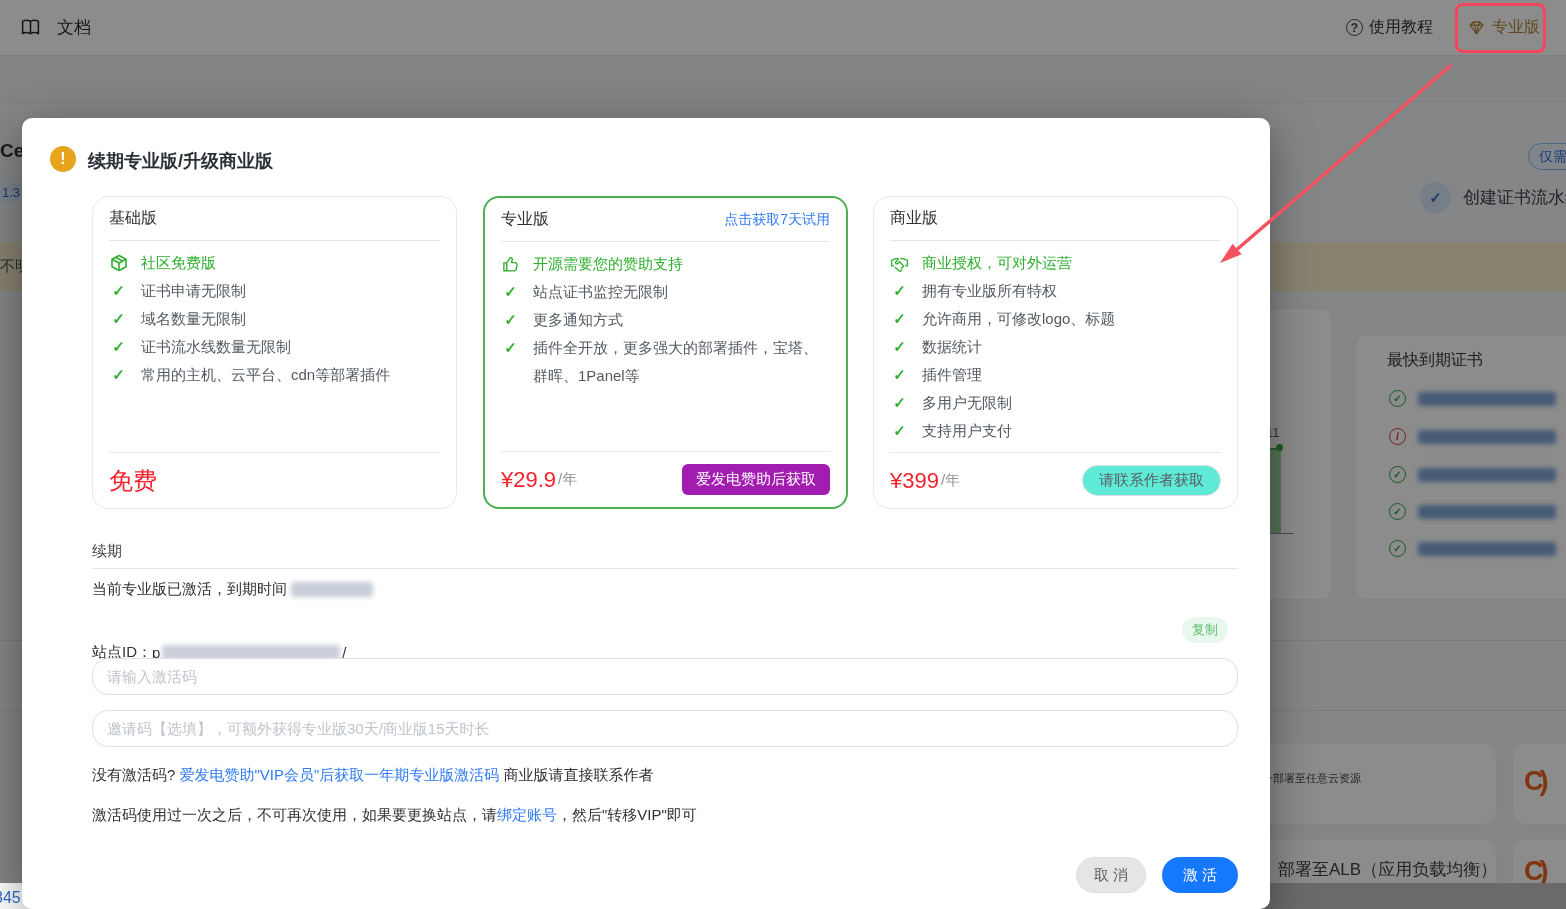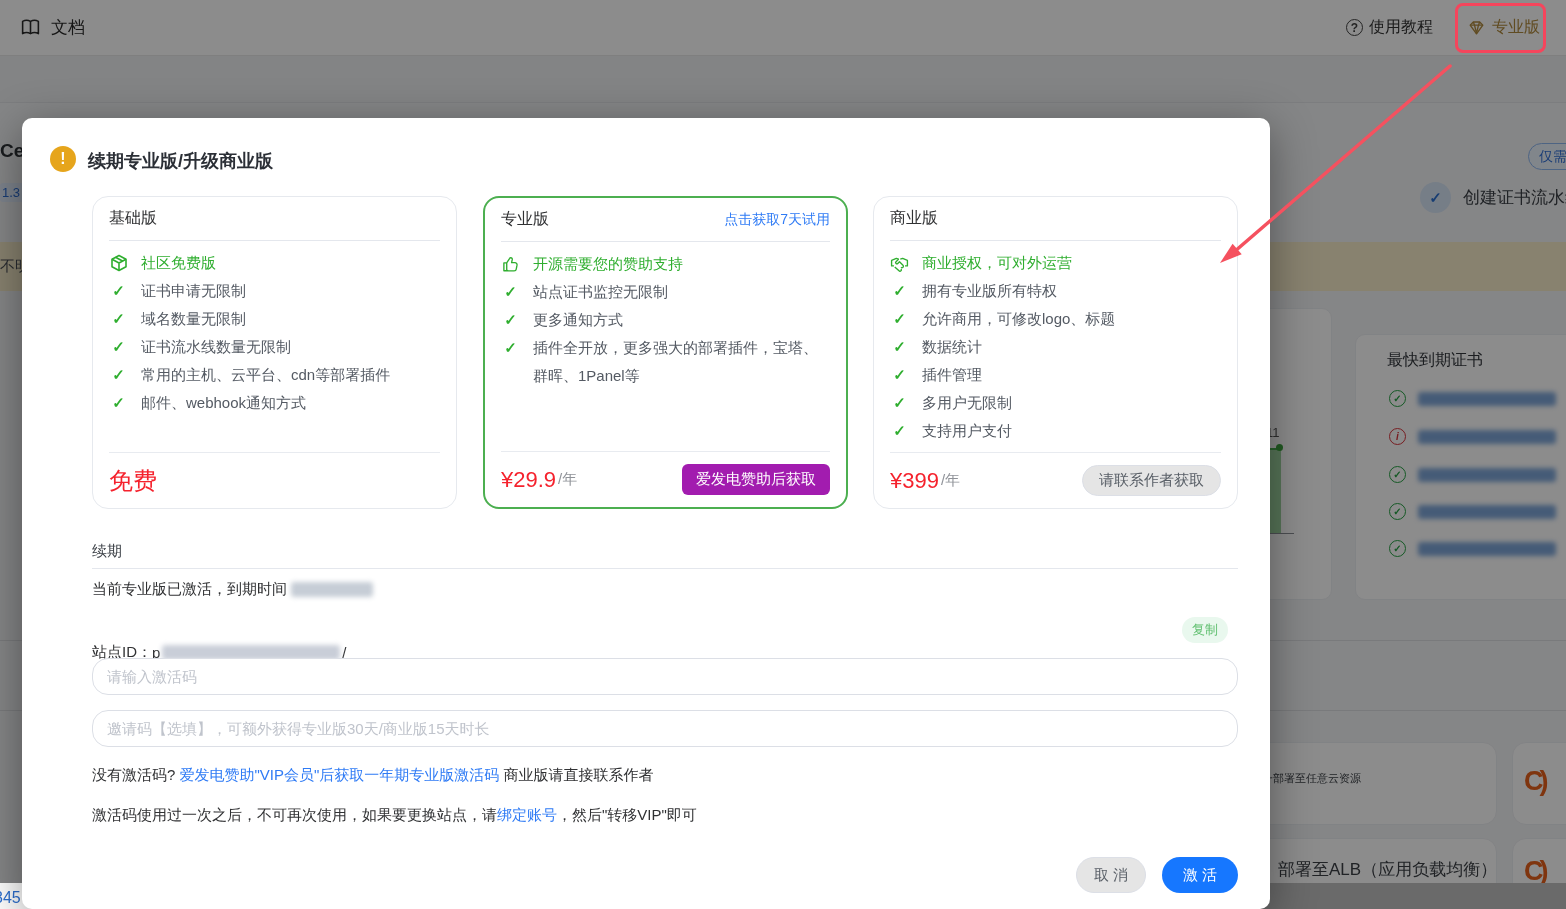--- a/index.html
+++ b/index.html
@@ -2,21 +2,21 @@
 <html><head>
 <meta charset="utf-8">
 <style>
   *{margin:0;padding:0;box-sizing:border-box}
   body{font-family:"Liberation Sans",sans-serif;background:#555}
   .stage{position:relative;width:1566px;height:909px;overflow:hidden;background:#f3f4f6;font-family:"Liberation Sans",sans-serif}
 
   
   .bg{position:absolute;inset:0;z-index:0}
   .topbar{position:absolute;left:0;top:0;width:1566px;height:56px;background:#fff;border-bottom:1px solid #e8e8e8;display:flex;align-items:center}
-  .tb-left{display:flex;align-items:center;gap:10px;margin-left:20px;color:#2b2b2b;font-size:17px}
+  .tb-left{display:flex;align-items:center;gap:16px;margin-left:20px;color:#2b2b2b;font-size:17px}
   .tb-right{position:absolute;right:26px;display:flex;align-items:center;gap:34px}
   .tb-item{display:flex;align-items:center;gap:6px;font-size:16px;color:#333;cursor:pointer}
   .tb-item.gold{color:#b08a3e}
   .qcircle{width:17px;height:17px;border-radius:50%;border:1.6px solid #444;color:#444;font-size:12px;font-weight:bold;display:flex;align-items:center;justify-content:center}
   .qcircle::before{content:"?"}
   .pagehead{position:absolute;left:0;top:56px;width:1566px;height:47px;background:#eef0f3;border-bottom:1px solid #e2e4e8}
   .logo-partial{position:absolute;left:0;top:140px;font-size:19px;font-weight:bold;color:#2f3338}
   .ver-badge{position:absolute;left:0;top:183px;background:#e3efff;color:#2f6fd6;font-size:13px;padding:2px 6px 2px 2px;border-radius:3px}
   .oliveband{position:absolute;left:0;top:242px;width:1566px;height:49px;background:#f8edca}
   .left-partial{position:absolute;left:0;top:257px;font-size:15px;color:#4c5158}
@@ -77,21 +77,21 @@
   .feat{display:flex;gap:13px;font-size:15px;line-height:28px;color:#545a63}
   .feat .ico{flex:none;width:19px;height:28px;display:flex;align-items:center;justify-content:center}
   .feat.hl{color:#2fae2f}
   .ck{flex:none;width:19px;line-height:28px;text-align:center;color:#2fae2f;font-weight:bold;font-size:15px}
   .ck::before{content:"✓"}
   .price-row{position:absolute;left:16px;right:16px;bottom:0;height:56px;border-top:1px solid #e8ebf0;display:flex;align-items:center}
   .price-free{font-size:24px;color:#f5222d}
   .price-num{font-size:22px;color:#f5222d}
   .price-unit{font-size:15px;color:#909399;margin-left:2px}
   .plan-btn{margin-left:auto;height:31px;border:none;border-radius:6px;background:#a21caf;color:#fff;font-size:15px;padding:0 14px;cursor:pointer;font-family:"Liberation Sans",sans-serif}
-  .plan-btn.outline{background:#e5e5e5;border:1px solid #dcdfe6;color:#5a6068;border-radius:16px;padding:0 16px}
+  .plan-btn.outline{background:#5eead4;border:1px solid #dcdfe6;color:#5a6068;border-radius:16px;padding:0 16px}
 
   .renew-label{position:absolute;left:70px;top:424px;font-size:15px;color:#3a3f45}
   .renew-divider{position:absolute;left:70px;top:450px;width:1146px;height:0;border-top:1px solid #e4e7ed}
   .m-line{position:absolute;left:70px;font-size:15px;color:#303133;display:flex;align-items:center}
   .line-status{top:462px}
   .line-site{top:525px}
   .blob.date{width:82px;height:15px;background:#c6cdd6;margin-left:4px}
   .blob.site{width:178px;height:15px;background:#c9ced8;margin:0 2px}
   .copy-pill{position:absolute;left:1160px;top:499px;width:46px;height:26px;border-radius:13px;background:#e9f8ee;color:#5fbf6f;font-size:13px;border:none;cursor:pointer;font-family:"Liberation Sans",sans-serif}
   .m-input{position:absolute;left:70px;width:1146px;height:37px;border:1px solid #dcdfe6;border-radius:16px;font-size:15px;padding:0 14px;color:#303133;outline:none;font-family:"Liberation Sans",sans-serif}
@@ -234,24 +234,20 @@
             <span>域名数量无限制</span>
           </li>
         <li class="feat">
             <span class="ck"></span>
             <span>证书流水线数量无限制</span>
           </li>
         <li class="feat">
             <span class="ck"></span>
             <span>常用的主机、云平台、cdn等部署插件</span>
           </li>
-        <li class="feat">
-            <span class="ck"></span>
-            <span>邮件、webhook通知方式</span>
-          </li>
       </ul>
       <div class="price-row">
         <span class="price-free">免费</span>
       </div>
     </div>
 
     <div class="plan p1">
       <div class="plan-head">
         <span class="plan-name">专业版</span>
         <span class="trial-link">点击获取7天试用</span>

